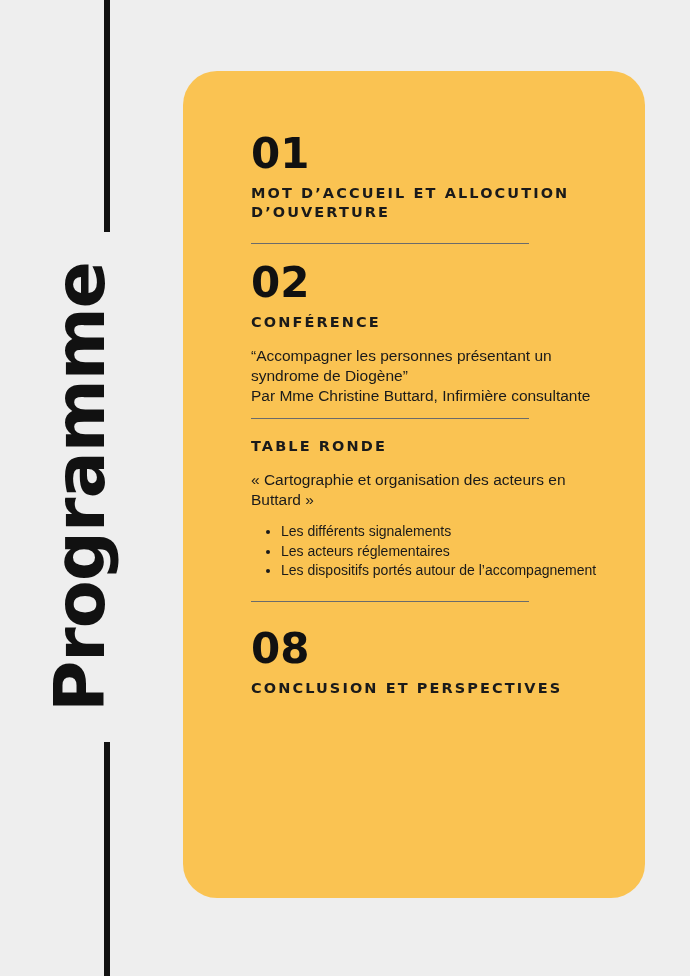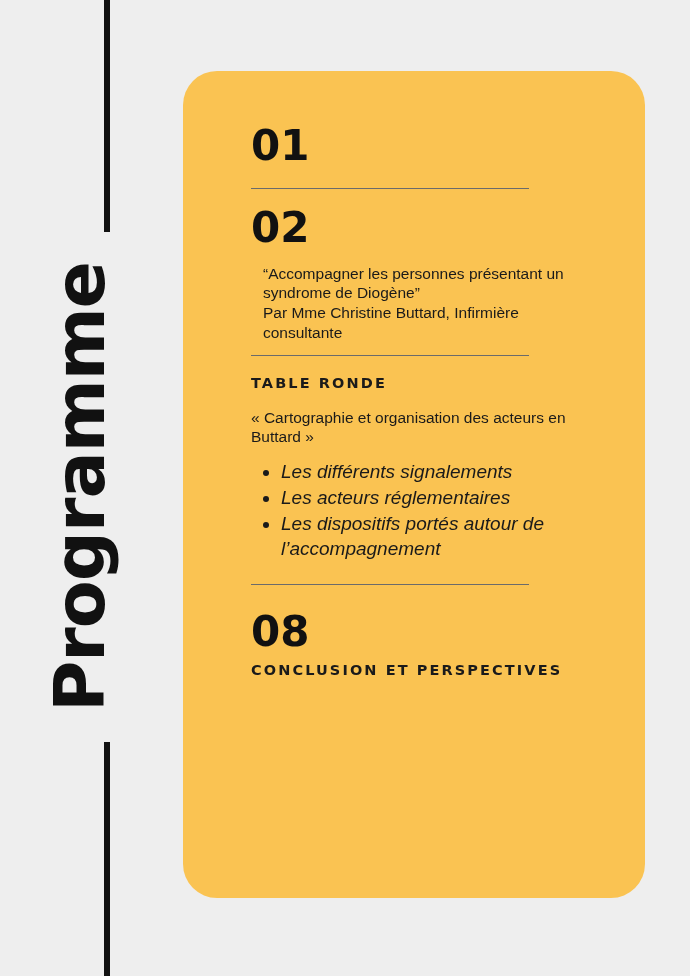--- a/index.html
+++ b/index.html
@@ -69,21 +69,21 @@
 
   .item { position: relative; }
 
   .num {
     font-family: "DejaVu Sans", sans-serif;
     font-weight: 900;
     font-size: 42px;
     line-height: 1.02;
     color: #111111;
     letter-spacing: 0px;
-    margin: 0 0 8px 0;
+    margin: 8px 0 8px 0;
   }
   .heading {
     font-family: "DejaVu Sans", sans-serif;
     font-weight: 700;
     font-size: 14.5px;
     letter-spacing: 2.1px;
     color: #1a1a1a;
     line-height: 1.35;
     margin: 0;
   }
@@ -91,24 +91,23 @@
     font-family: "Liberation Sans", sans-serif;
     font-size: 15.5px;
     color: #1a1a1a;
     line-height: 1.28;
     margin: 14px 0 0 0;
   }
   ul.bullets {
     margin: 12px 0 0 0;
     padding-left: 30px;
     font-family: "Liberation Sans", sans-serif;
-    font-size: 19px;
+    font-size: 14px;
     color: #1a1a1a;
     line-height: 1.32;
-    font-style: italic;
   }
   ul.bullets li { margin: 0 0 1px 0; }
 
   .divider {
     height: 1px;
     background: #6b6b6b;
     width: 278px;
     margin: 20px 0 18px 0;
   }
   .divider-2 { margin: 12px 0 18px 0; }
@@ -123,27 +122,29 @@
   <div class="rule rule-bottom"></div>
 
   <div class="vtitle-wrap">
     <div class="vtitle">Programme</div>
   </div>
 
   <div class="card">
 
     <div class="item">
       <div class="num">01</div>
+      <div class="heading">MOT D’ACCUEIL ET ALLOCUTION D’OUVERTURE</div>
     </div>
 
     <div class="divider"></div>
 
     <div class="item">
       <div class="num">02</div>
-      <div class="body" style="white-space:pre-line;margin-left:12px;">“Accompagner les personnes présentant un syndrome de Diogène”
+      <div class="heading">CONFÉRENCE</div>
+      <div class="body" style="white-space:pre-line;">“Accompagner les personnes présentant un syndrome de Diogène”
 Par Mme Christine Buttard, Infirmière consultante</div>
     </div>
 
     <div class="divider divider-2"></div>
 
     <div class="item">
       <div class="heading">TABLE RONDE</div>
       <div class="body">« Cartographie et organisation des acteurs en Buttard »</div>
       <ul class="bullets">
         <li>Les différents signalements</li>

